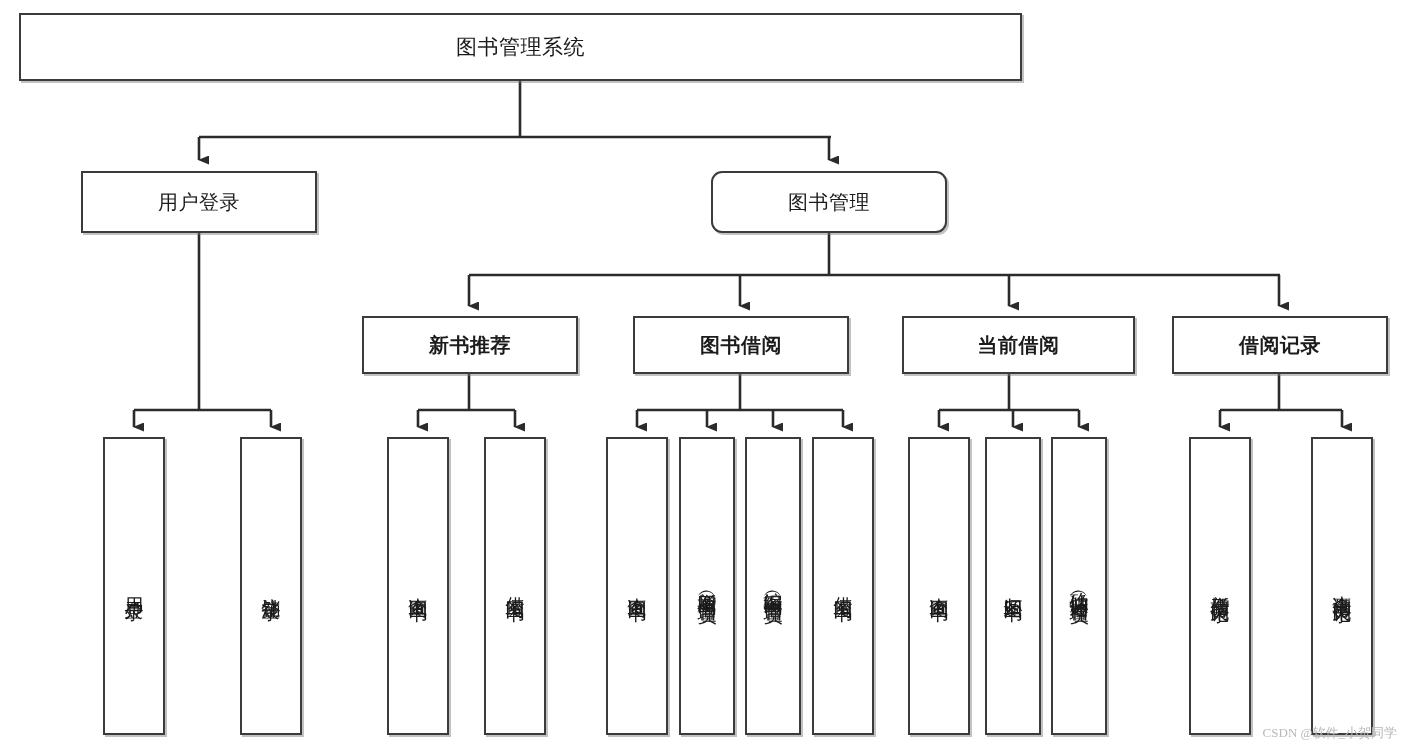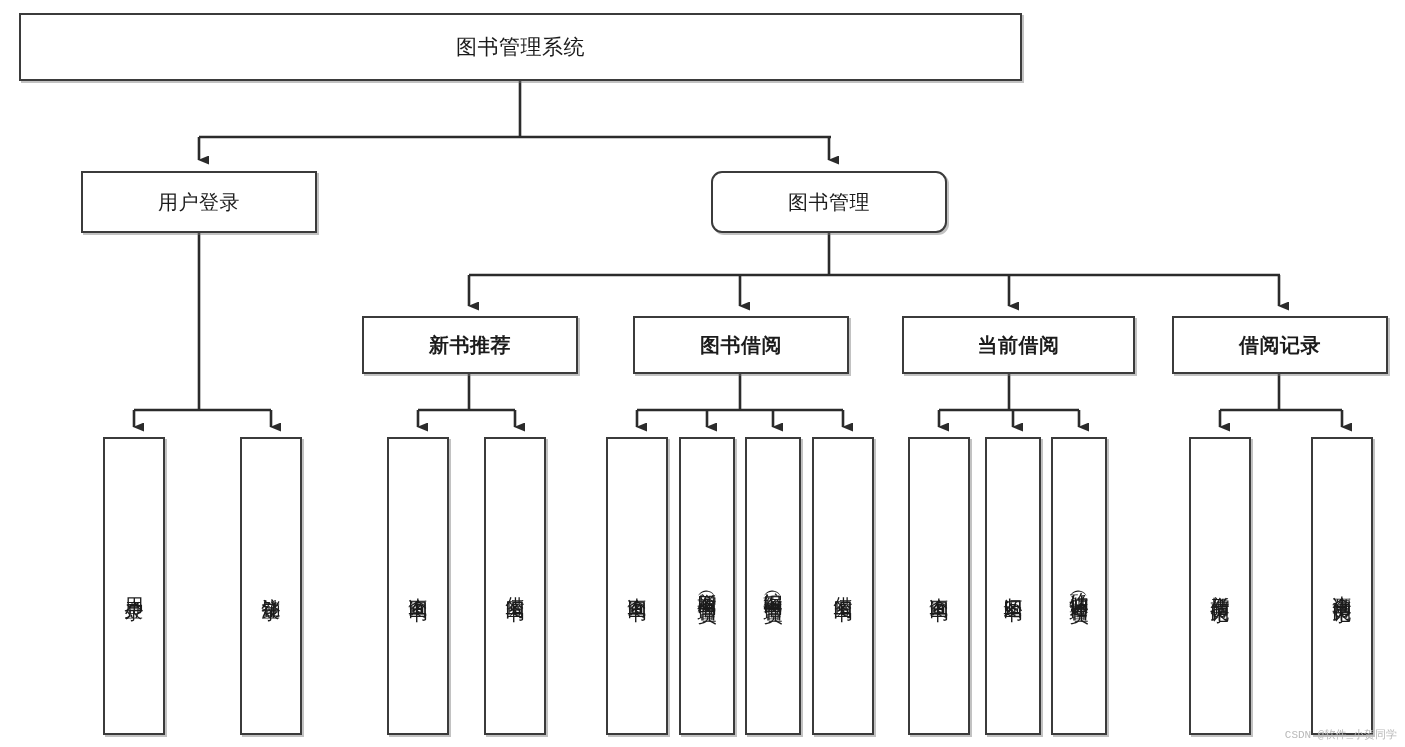--- a/index.html
+++ b/index.html
@@ -52,22 +52,22 @@
     writing-mode: vertical-rl;
     text-orientation: upright;
     font-size: 19px;
     line-height: 1.05;
     letter-spacing: 2px;
   }
   .watermark {
     position: absolute;
     right: 8px;
     bottom: 5px;
-    font-family: Liberation Mono, monospace;
-    font-size: 11px;
+    font-family: Liberation Serif, serif;
+    font-size: 13px;
     color: #b9b9b9;
     white-space: nowrap;
     user-select: none;
   }
 </style>
 </head>
 <body>
 
 <div id="diagram-root">
 

